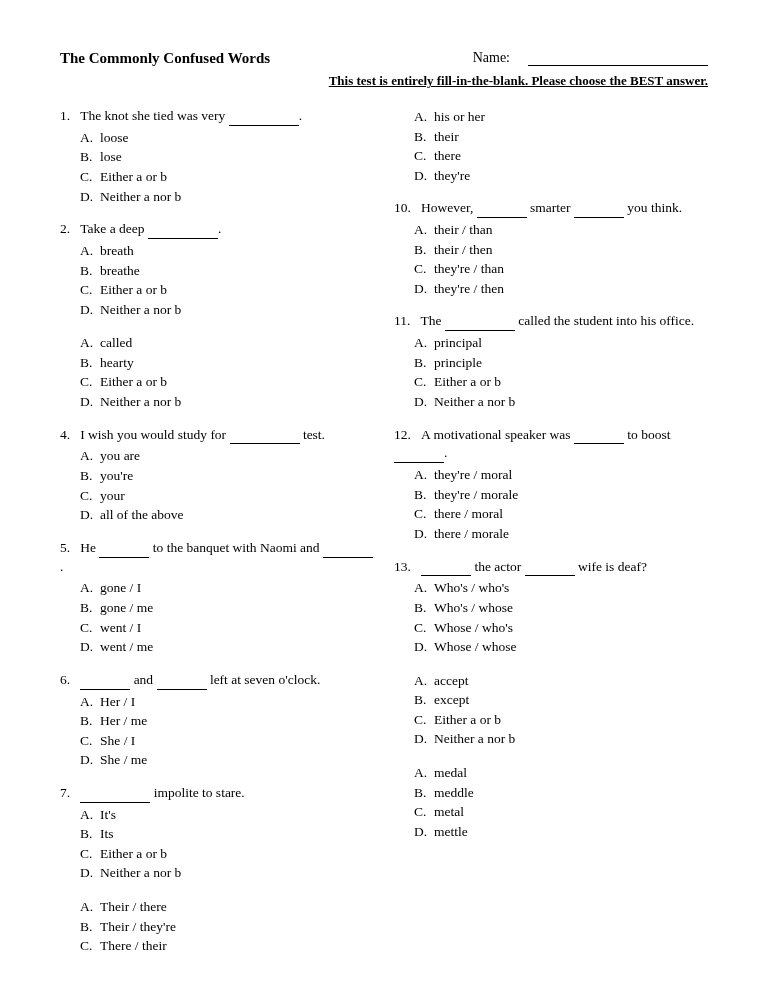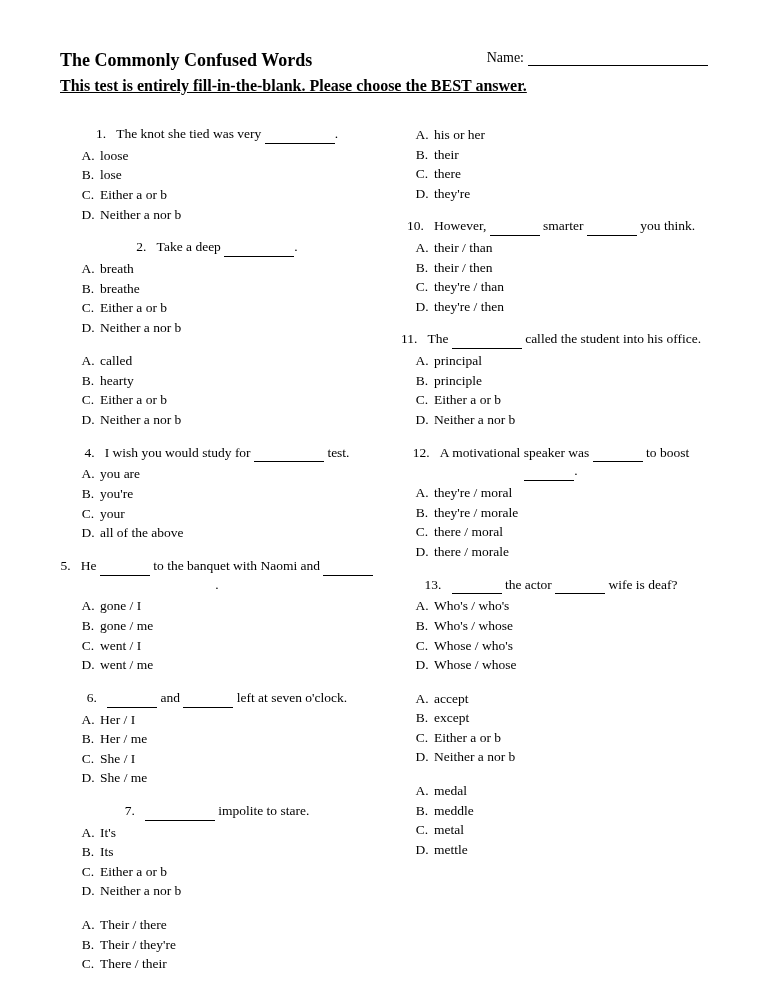--- a/index.html
+++ b/index.html
@@ -17,53 +17,52 @@
       padding: 50px 60px 50px 60px;
     }
     .header {
       display: flex;
       justify-content: space-between;
       align-items: flex-start;
       margin-bottom: 6px;
     }
     .header-left {
       font-weight: bold;
-      font-size: 18px;
+      font-size: 15px;
     }
     .header-right {
       font-size: 14px;
     }
     .name-line {
       display: flex;
       align-items: center;
-      gap: 4px;
+      gap: 18px;
     }
     .underline-field {
       display: inline-block;
       border-bottom: 1px solid #000;
       width: 180px;
       height: 16px;
     }
     .subtitle {
-      text-align: left;
+      text-align: right;
       font-weight: bold;
-      font-size: 16px;
-      margin-bottom: 30px;
+      font-size: 13px;
+      margin-bottom: 18px;
       text-decoration: underline;
     }
     .columns {
       display: flex;
       gap: 20px;
     }
     .col {
       flex: 1;
     }
     .question-block {
       margin-bottom: 14px;
-      text-align: center;
     }
     .question-stem {
       margin-bottom: 2px;
       line-height: 1.4;
     }
     .choices {
       padding-left: 20px;
     }
     .choice {
       display: flex;

